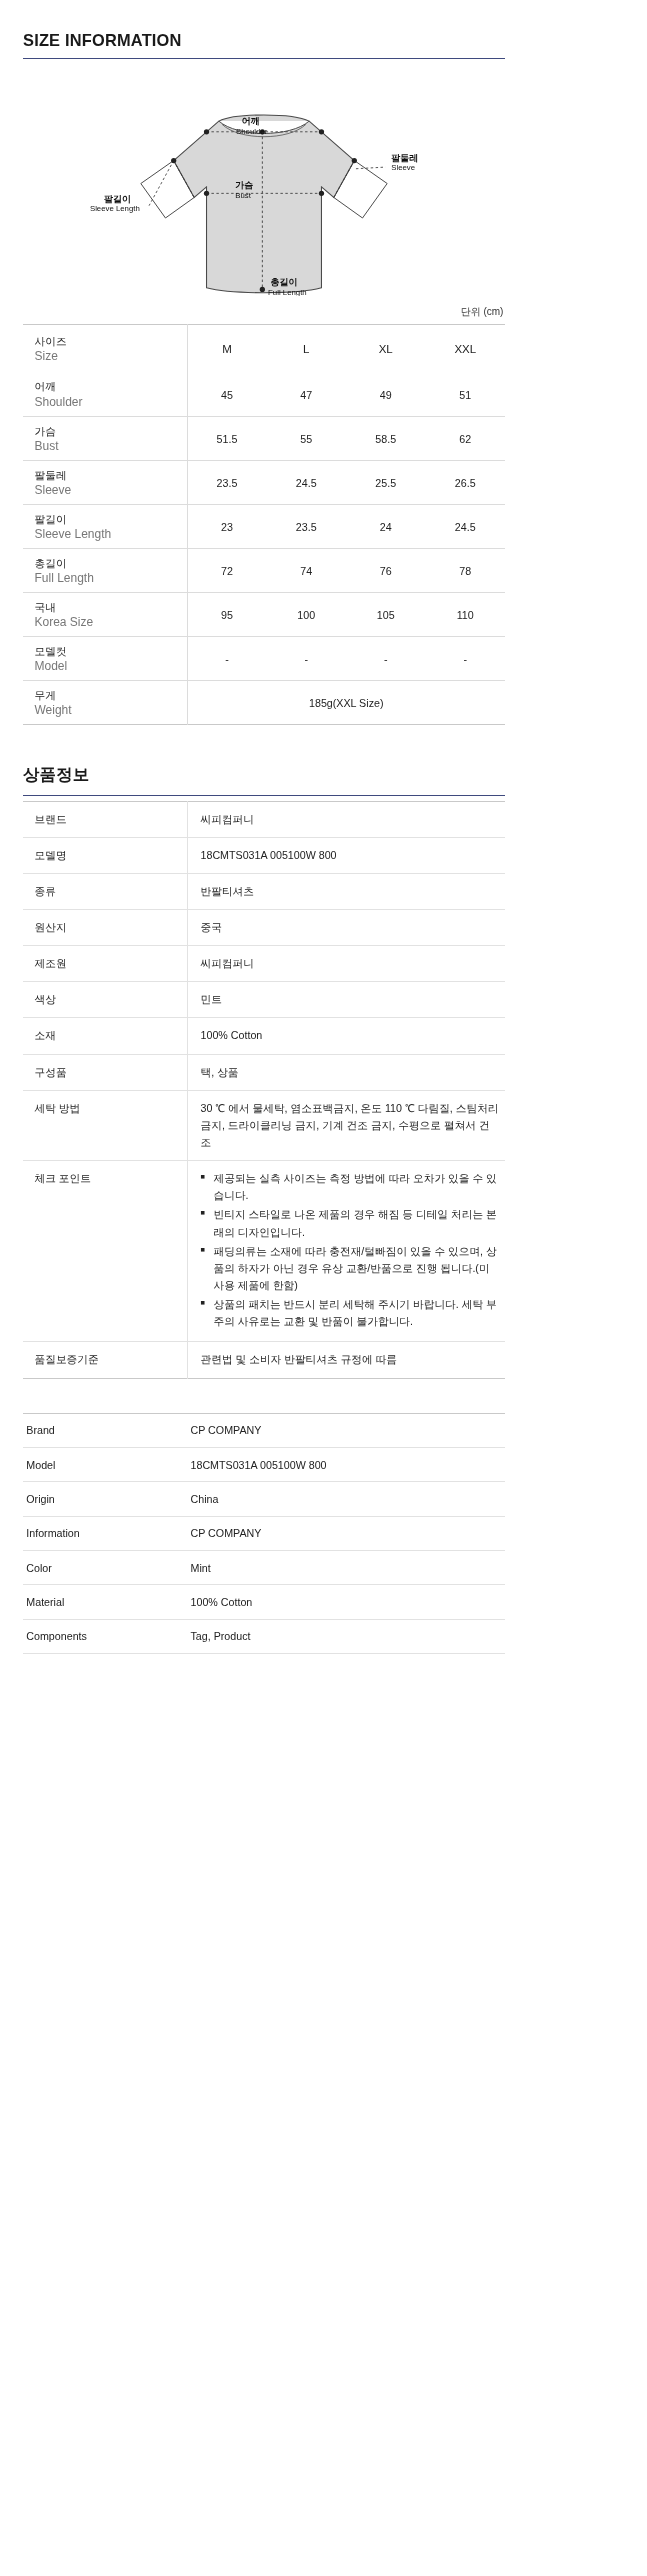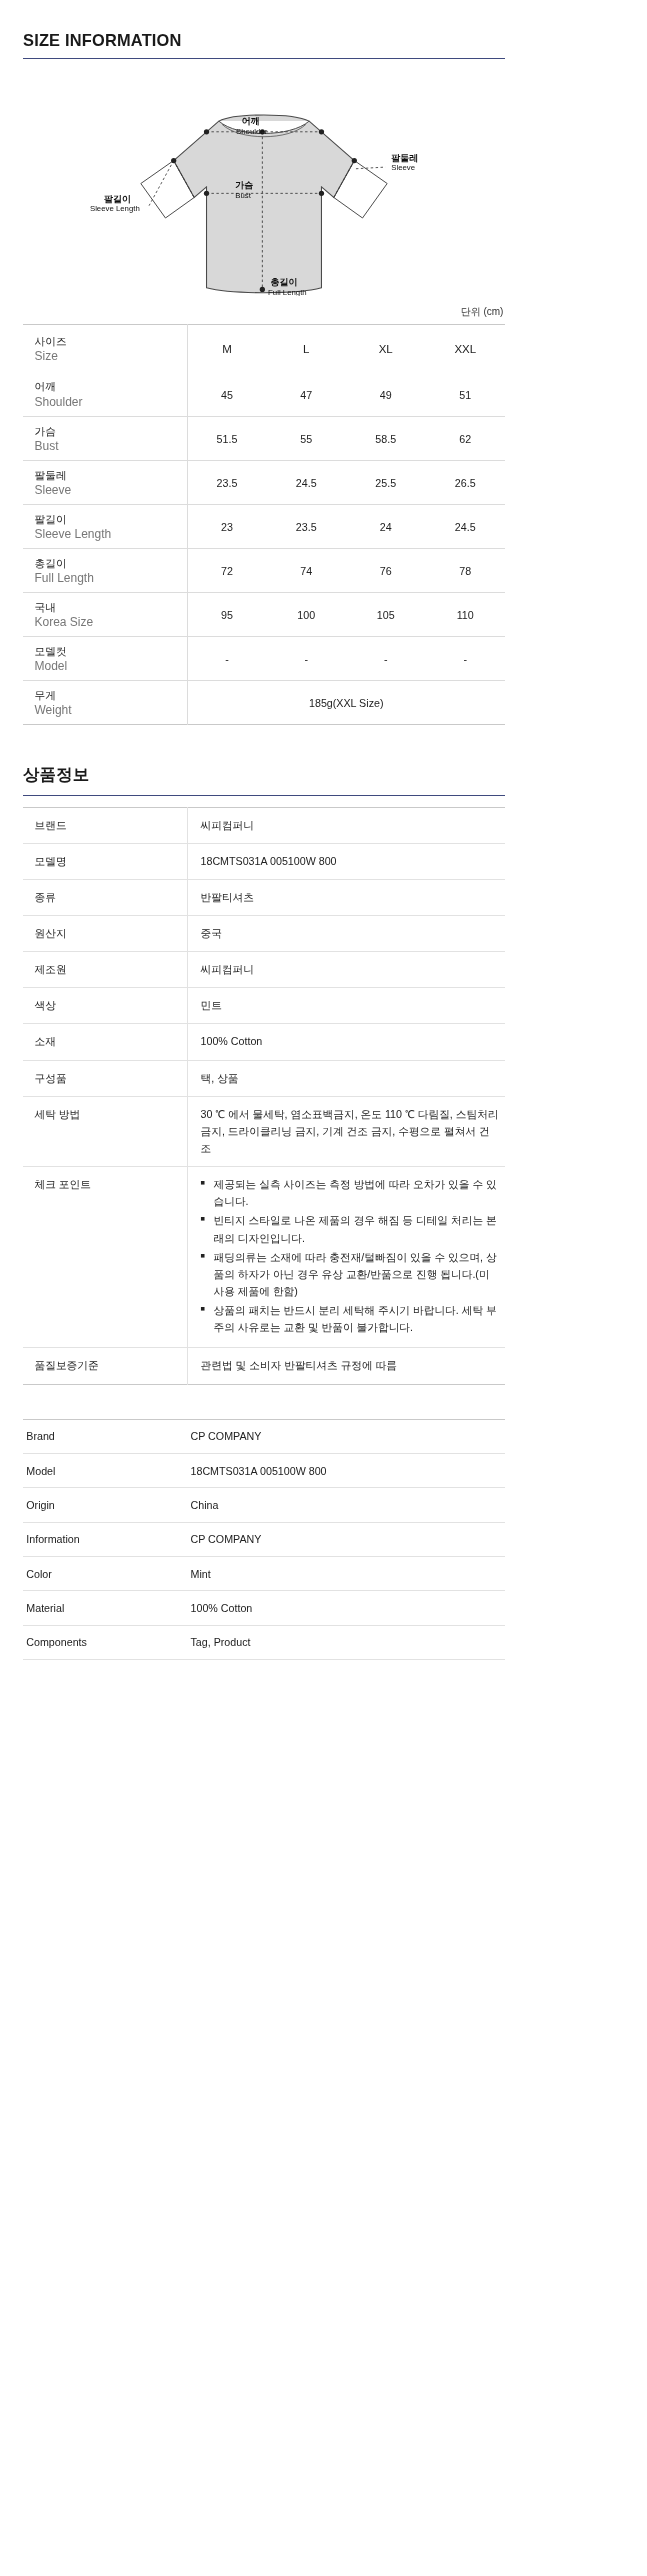--- a/index.html
+++ b/index.html
@@ -33,21 +33,21 @@
     padding-bottom: 8.2px;
   }
   .sec-title.size-info {
     padding-top: 31px;
     border-bottom: 1.6px solid #3f4a7e;
     margin-bottom: 0;
   }
   .sec-title.goods {
     padding-top: 0;
     border-bottom: 1.6px solid #3f4a7e;
-    margin-bottom: 11px;
+    margin-bottom: 5px;
   }
   .sec-title.product-info {
     border-bottom: 1.6px solid #3f4a7e;
     margin-bottom: 0;
   }
 
   
   .diagram-wrap {
     height: 238px;
     position: relative;

